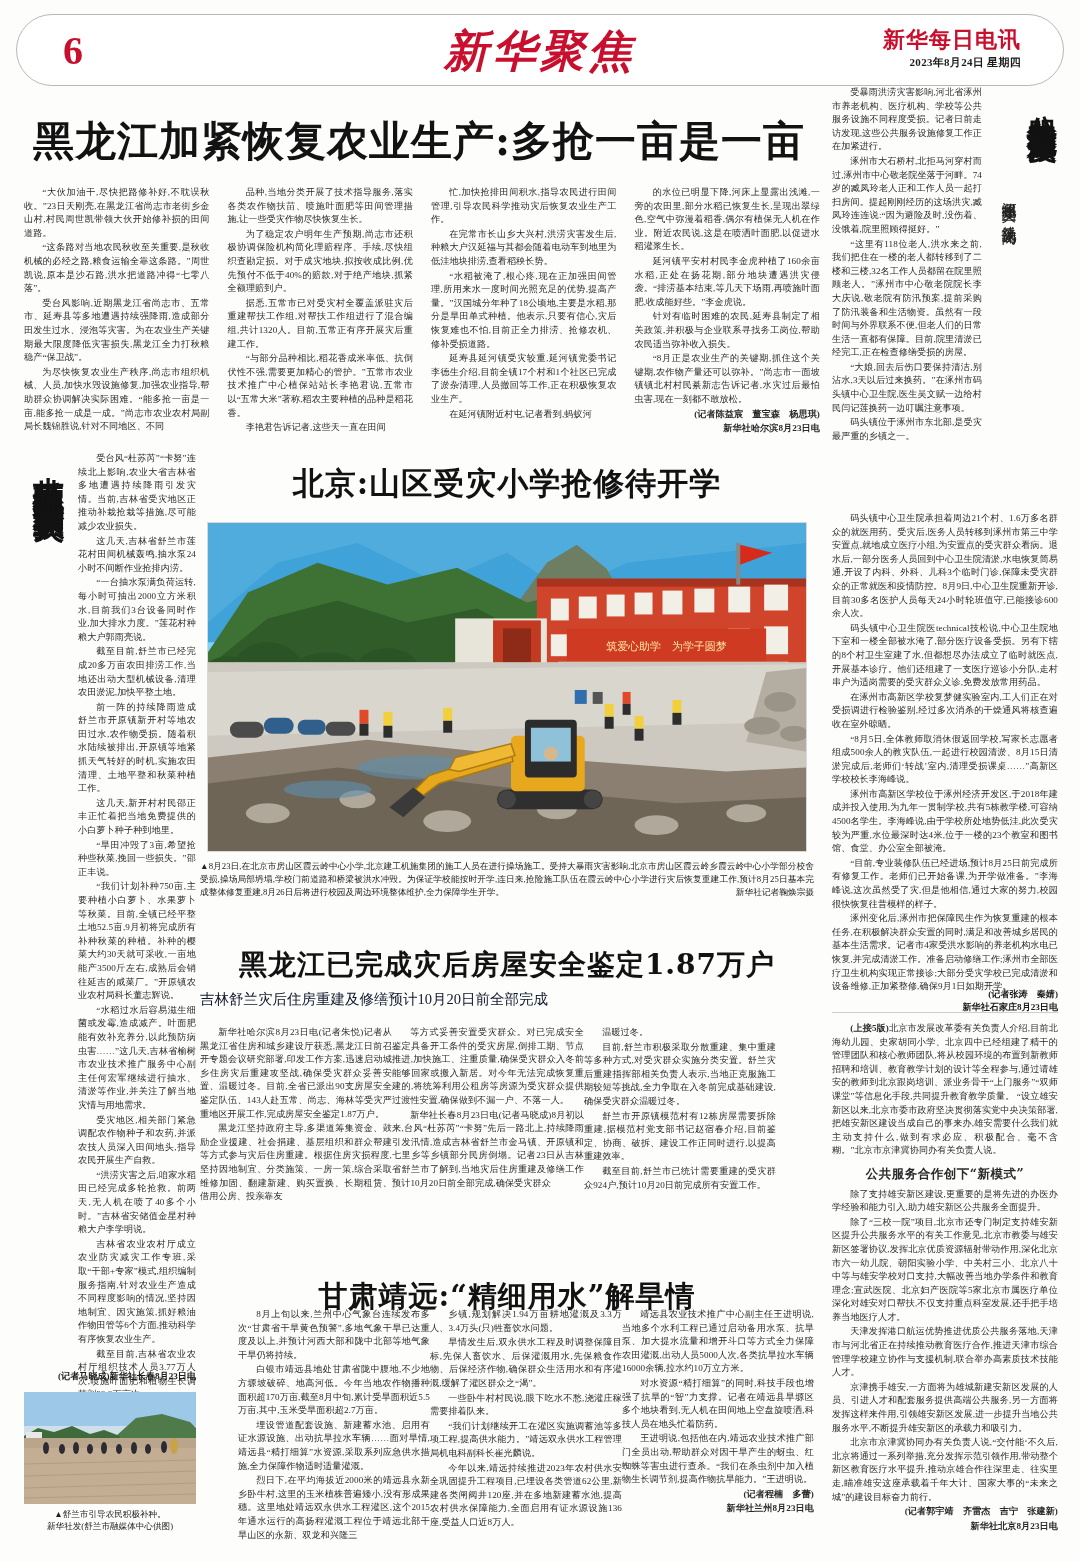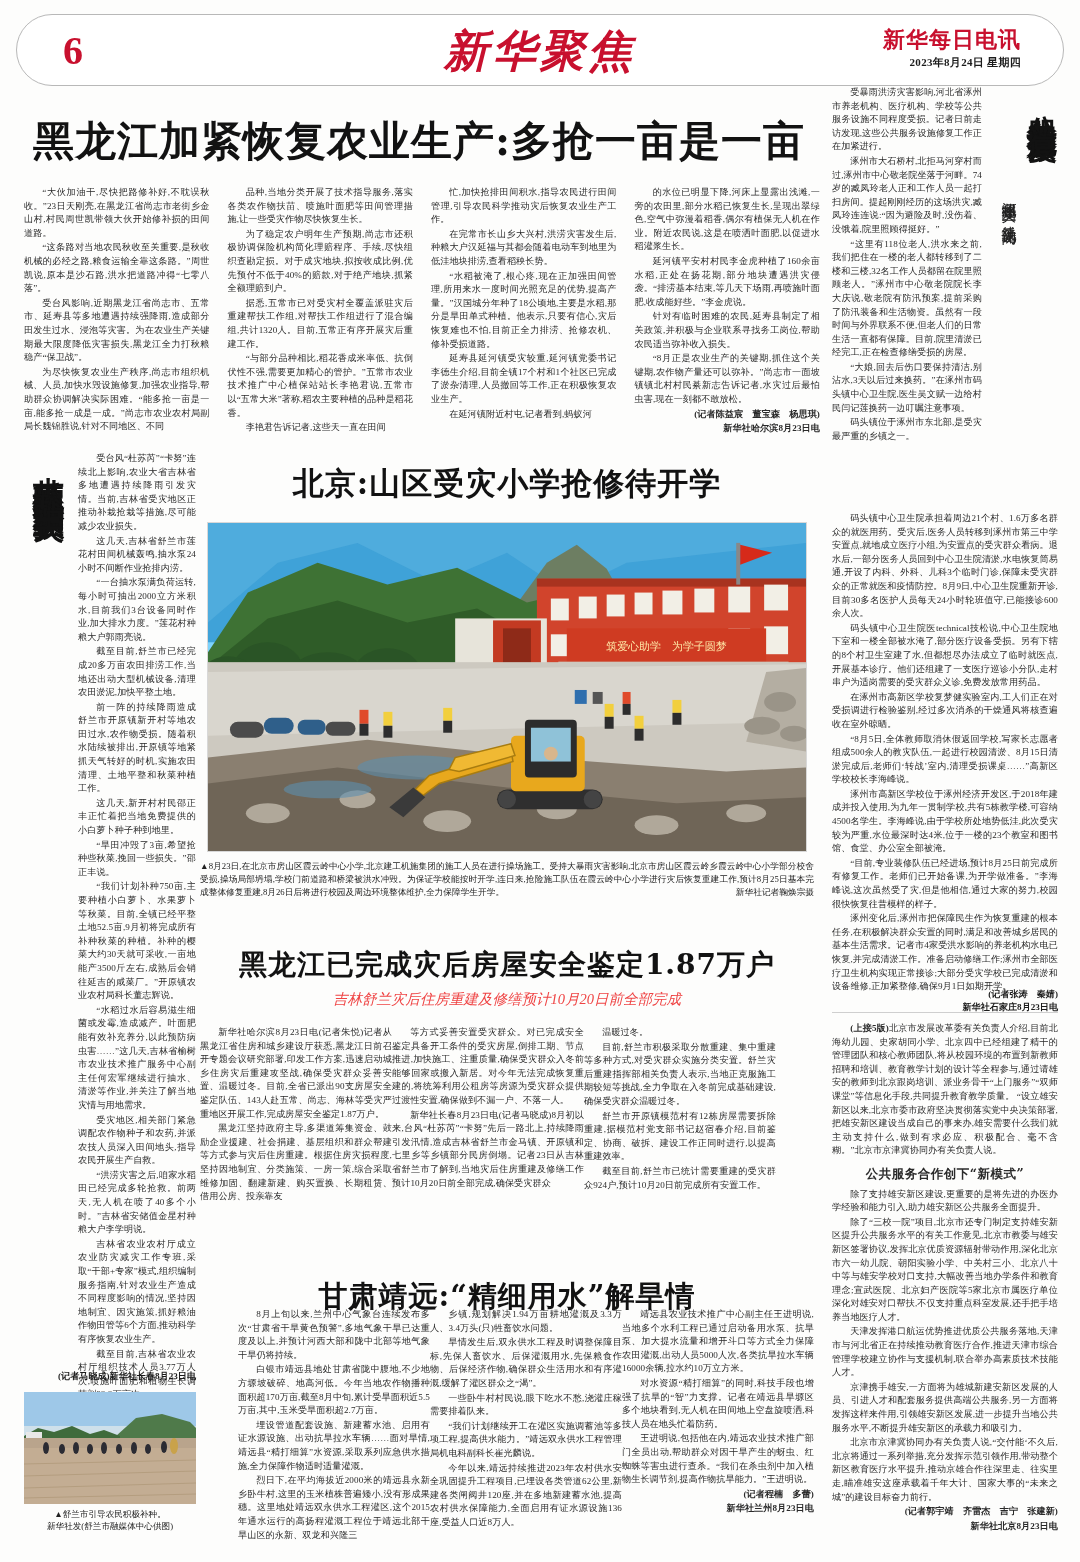--- a/index.html
+++ b/index.html
@@ -147,23 +147,22 @@
   #art3-cap .credit2 { float: right; font-weight: normal; }
 
   
   #art4-head {
     position: absolute; left: 200px; top: 946px;
     width: 614px; font-size: 28px; line-height: 38px;
   }
   #art4-sub {
     position: absolute; left: 200px; top: 988px;
     width: 614px; font-size: 14.5px; line-height: 22px;
-    text-align: center; color: #ef4444;
+    text-align: left; color: #0f172a;
     font-family: "Liberation Serif", serif;
-    font-style: italic;
   }
   #art4-cols {
     position: absolute; left: 200px; top: 1026px;
     width: 614px; height: 212px;
     display: flex; 
   }
   #art4-cols > div { width: 192px; }
 
   
   #art5-head {

